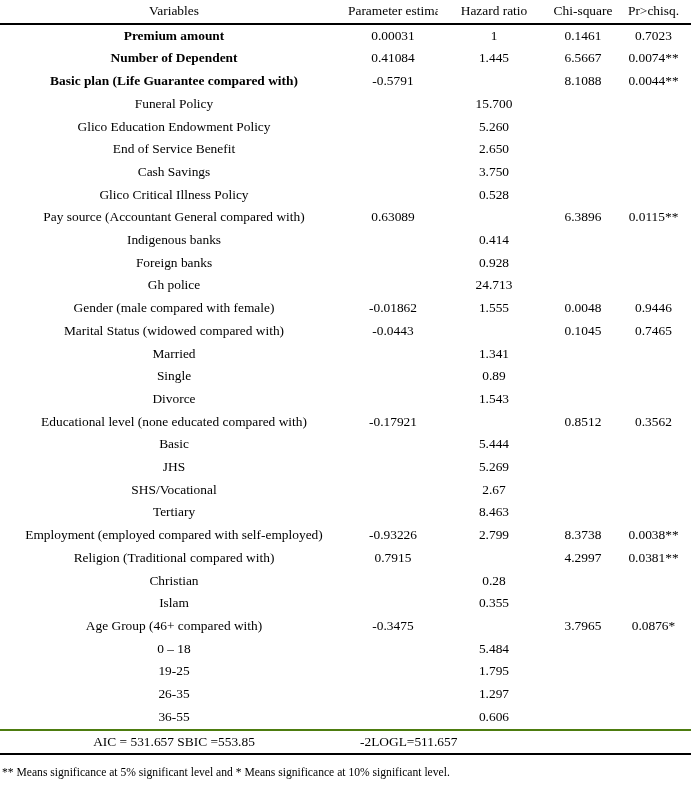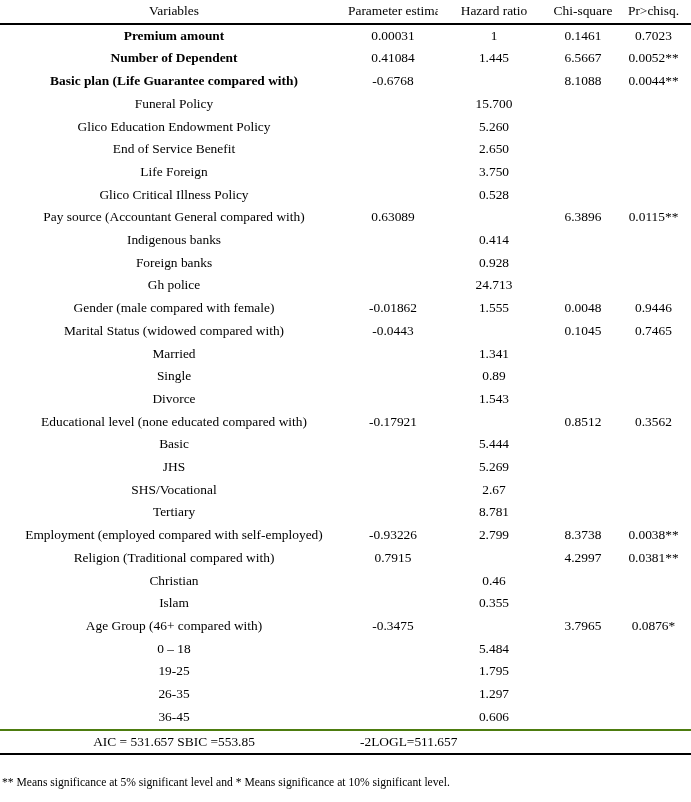--- a/index.html
+++ b/index.html
@@ -43,21 +43,21 @@
     line-height: 21px;
   }
   tfoot td.stats-right {
     text-align: left;
     padding-left: 12px;
     margin-top: 30px;
   }
   .footnote {
     font-size: 11.6px;
     line-height: 14px;
-    padding: 21px 2px 0 2px;
+    padding: 11px 2px 0 2px;
     text-align: left;
   }
 </style>
 </head>
 <body>
 
 <div class="page">
   <table class="results">
     <colgroup>
       <col style="width:348px">
@@ -83,26 +83,26 @@
           <td>1</td>
           <td>0.1461</td>
           <td>0.7023</td>
         </tr>
 
         <tr class="bold">
           <td>Number of Dependent</td>
           <td>0.41084</td>
           <td>1.445</td>
           <td>6.5667</td>
-          <td>0.0052**</td>
+          <td>0.0074**</td>
         </tr>
 
         <tr class="bold">
           <td>Basic plan (Life Guarantee compared with)</td>
-          <td>-0.6768</td>
+          <td>-0.5791</td>
           <td></td>
           <td>8.1088</td>
           <td>0.0044**</td>
         </tr>
 
         <tr>
           <td>Funeral Policy</td>
           <td></td>
           <td>15.700</td>
           <td></td>
@@ -119,21 +119,21 @@
 
         <tr>
           <td>End of Service Benefit</td>
           <td></td>
           <td>2.650</td>
           <td></td>
           <td></td>
         </tr>
 
         <tr>
-          <td>Life Foreign</td>
+          <td>Cash Savings</td>
           <td></td>
           <td>3.750</td>
           <td></td>
           <td></td>
         </tr>
 
         <tr>
           <td>Glico Critical Illness Policy</td>
           <td></td>
           <td>0.528</td>
@@ -242,21 +242,21 @@
           <td>SHS/Vocational</td>
           <td></td>
           <td>2.67</td>
           <td></td>
           <td></td>
         </tr>
 
         <tr>
           <td>Tertiary</td>
           <td></td>
-          <td>8.781</td>
+          <td>8.463</td>
           <td></td>
           <td></td>
         </tr>
 
         <tr>
           <td>Employment (employed compared with self-employed)</td>
           <td>-0.93226</td>
           <td>2.799</td>
           <td>8.3738</td>
           <td>0.0038**</td>
@@ -266,21 +266,21 @@
           <td>Religion (Traditional compared with)</td>
           <td>0.7915</td>
           <td></td>
           <td>4.2997</td>
           <td>0.0381**</td>
         </tr>
 
         <tr>
           <td>Christian</td>
           <td></td>
-          <td>0.46</td>
+          <td>0.28</td>
           <td></td>
           <td></td>
         </tr>
 
         <tr>
           <td>Islam</td>
           <td></td>
           <td>0.355</td>
           <td></td>
           <td></td>
@@ -312,21 +312,21 @@
 
         <tr>
           <td>26-35</td>
           <td></td>
           <td>1.297</td>
           <td></td>
           <td></td>
         </tr>
 
         <tr>
-          <td>36-45</td>
+          <td>36-55</td>
           <td></td>
           <td>0.606</td>
           <td></td>
           <td></td>
         </tr>
       </tbody>
     <tfoot>
       <tr>
         <td class="stats-left">AIC = 531.657 SBIC =553.85</td>
         <td class="stats-right" colspan="4">-2LOGL=511.657</td>

